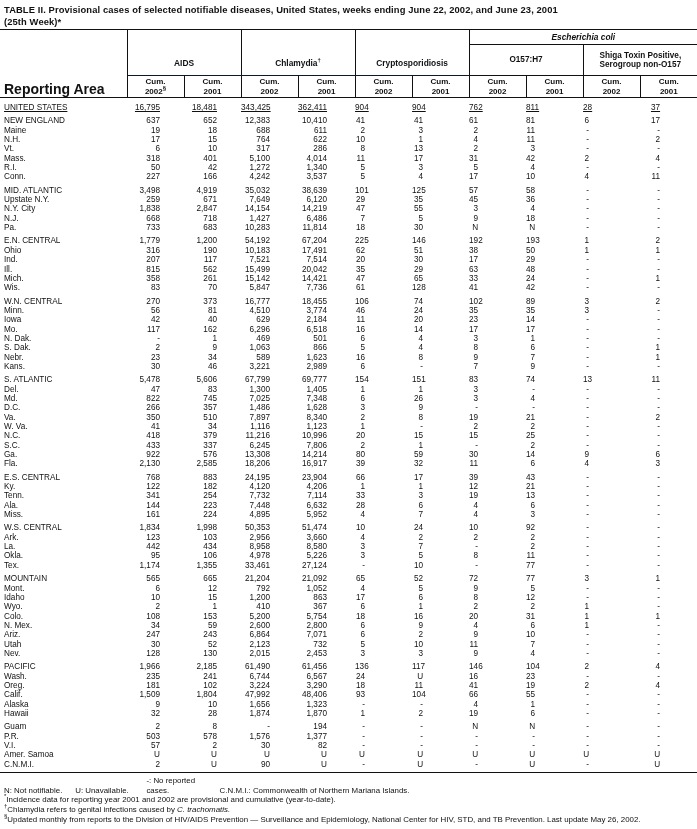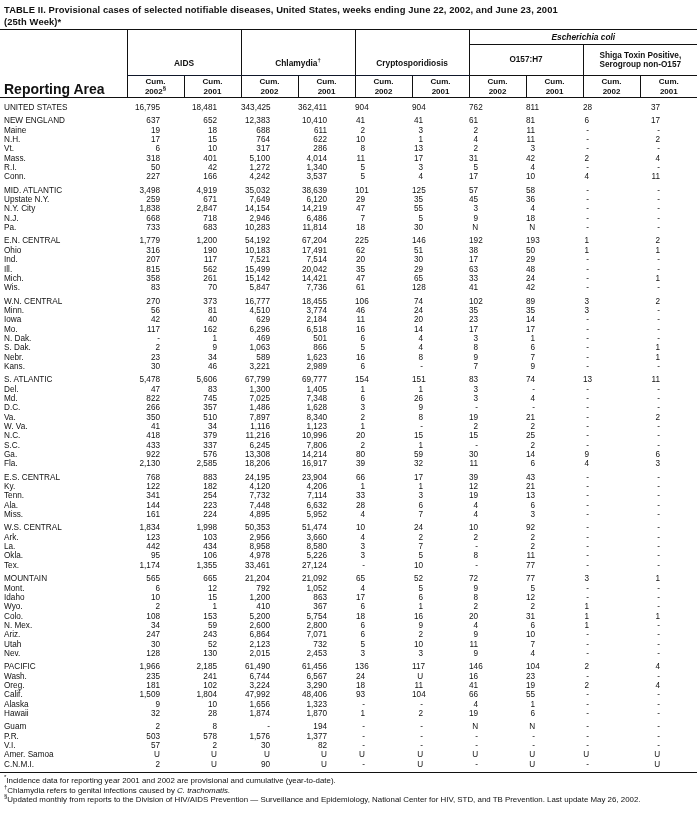--- a/index.html
+++ b/index.html
@@ -43,21 +43,21 @@
   td.area { text-align:left; padding-left:4px; }
   td.num  { text-align:right; }
   td.c1,td.c2 { padding-right:24px; }
   td.c3,td.c4 { padding-right:28px; }
   td.c5 { padding-right:47px; }
   td.c6 { padding-right:46px; }
   td.c7,td.c8 { padding-right:48px; }
   td.c9 { padding-right:51px; }
   td.c10 { padding-right:37px; }
   tr.sec-first td { padding-top:4px; }
-  tr.first-row td { padding-top:5px; }
+  tr.first-row td { padding-top:5px;text-decoration:underline; }
   .foot {
     border-top:1.6px solid #111; margin-top:3px; padding:3px 2px 0 4px;
     font-size:7.9px; line-height:9.7px;
   }
   .legend span { display:inline-block; }
   .legend .w1 { width:69px; }
   .legend .w2 { width:69px; }
   .legend .w3 { width:71px; }
   .fn { padding-left:9px; text-indent:-9px; text-align:justify; }
   .fn .ital { font-style:italic; }
@@ -252,21 +252,21 @@
           <td class="num c6">55</td>
           <td class="num c7">3</td>
           <td class="num c8">4</td>
           <td class="num c9">-</td>
           <td class="num c10">-</td>
         </tr>
         <tr>
           <td class="area">N.J.</td>
           <td class="num c1">668</td>
           <td class="num c2">718</td>
-          <td class="num c3">2,946</td>
+          <td class="num c3">1,427</td>
           <td class="num c4">6,486</td>
           <td class="num c5">7</td>
           <td class="num c6">5</td>
           <td class="num c7">9</td>
           <td class="num c8">18</td>
           <td class="num c9">-</td>
           <td class="num c10">-</td>
         </tr>
         <tr>
           <td class="area">Pa.</td>
@@ -980,18 +980,24 @@
           <td class="num c6">U</td>
           <td class="num c7">-</td>
           <td class="num c8">U</td>
           <td class="num c9">-</td>
           <td class="num c10">U</td>
         </tr>
       </tbody>
   </table>
 
   <div class="foot">
+    <div class="legend">
+      <span class="w1">N: Not notifiable.</span>
+      <span class="w2">U: Unavailable.</span>
+      <span class="w3">-: No reported cases.</span>
+      <span>C.N.M.I.: Commonwealth of Northern Mariana Islands.</span>
+    </div>
     <div class="fn"><sup>*</sup><span>Incidence data for reporting year 2001 and 2002 are provisional and cumulative (year-to-date).</span></div>
     <div class="fn"><sup>†</sup><span>Chlamydia refers to genital infections caused by </span><span class="ital">C. trachomatis.</span></div>
     <div class="fn"><sup>§</sup><span>Updated monthly from reports to the Division of HIV/AIDS Prevention — Surveillance and Epidemiology, National Center for HIV, STD, and TB Prevention. Last update May 26, 2002.</span></div>
   </div>
 
 </div>
 
 </body></html>

